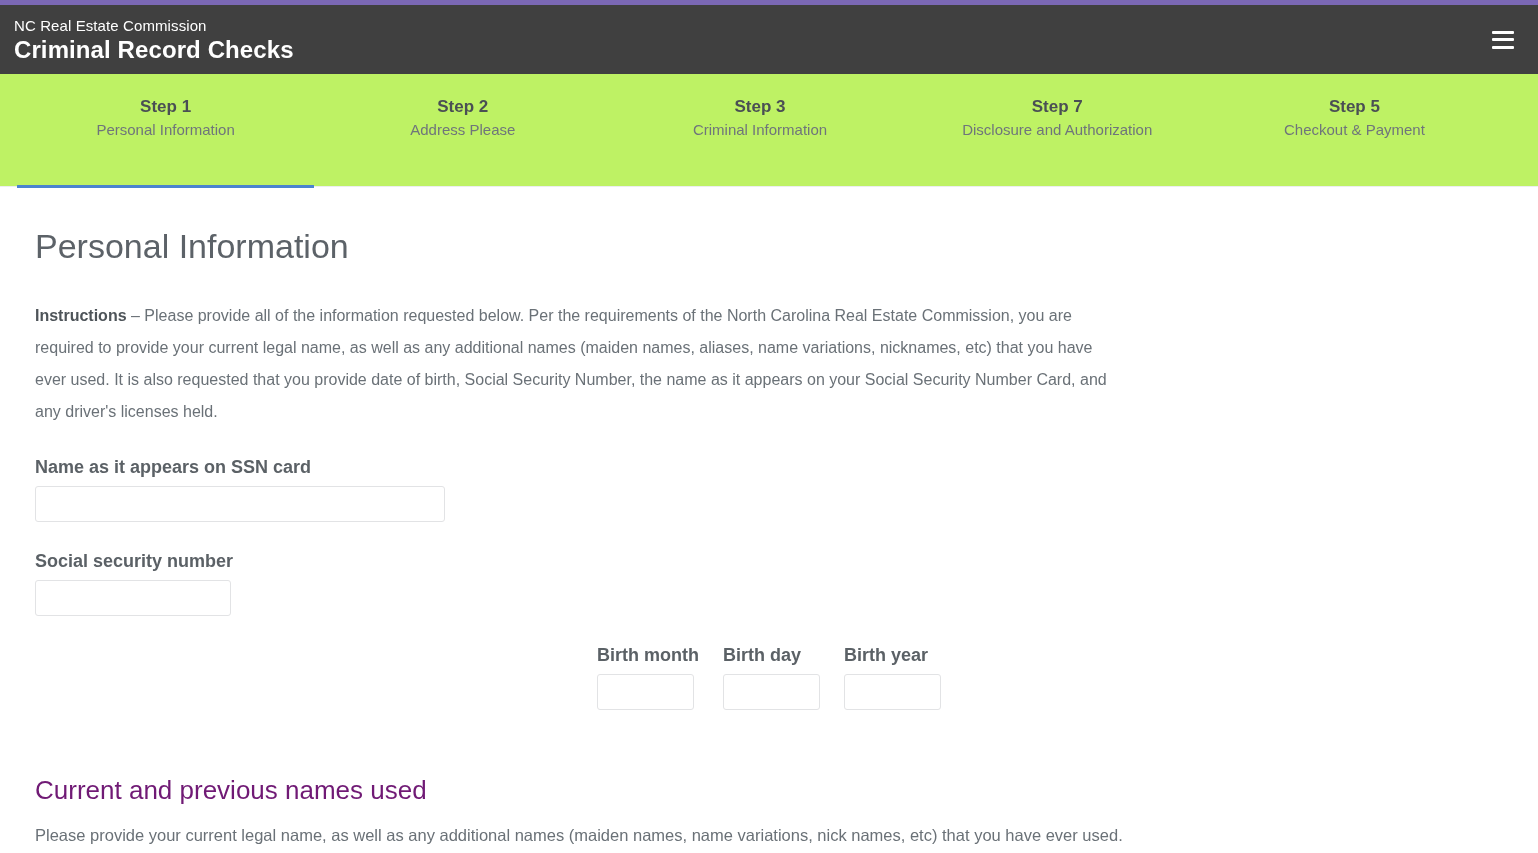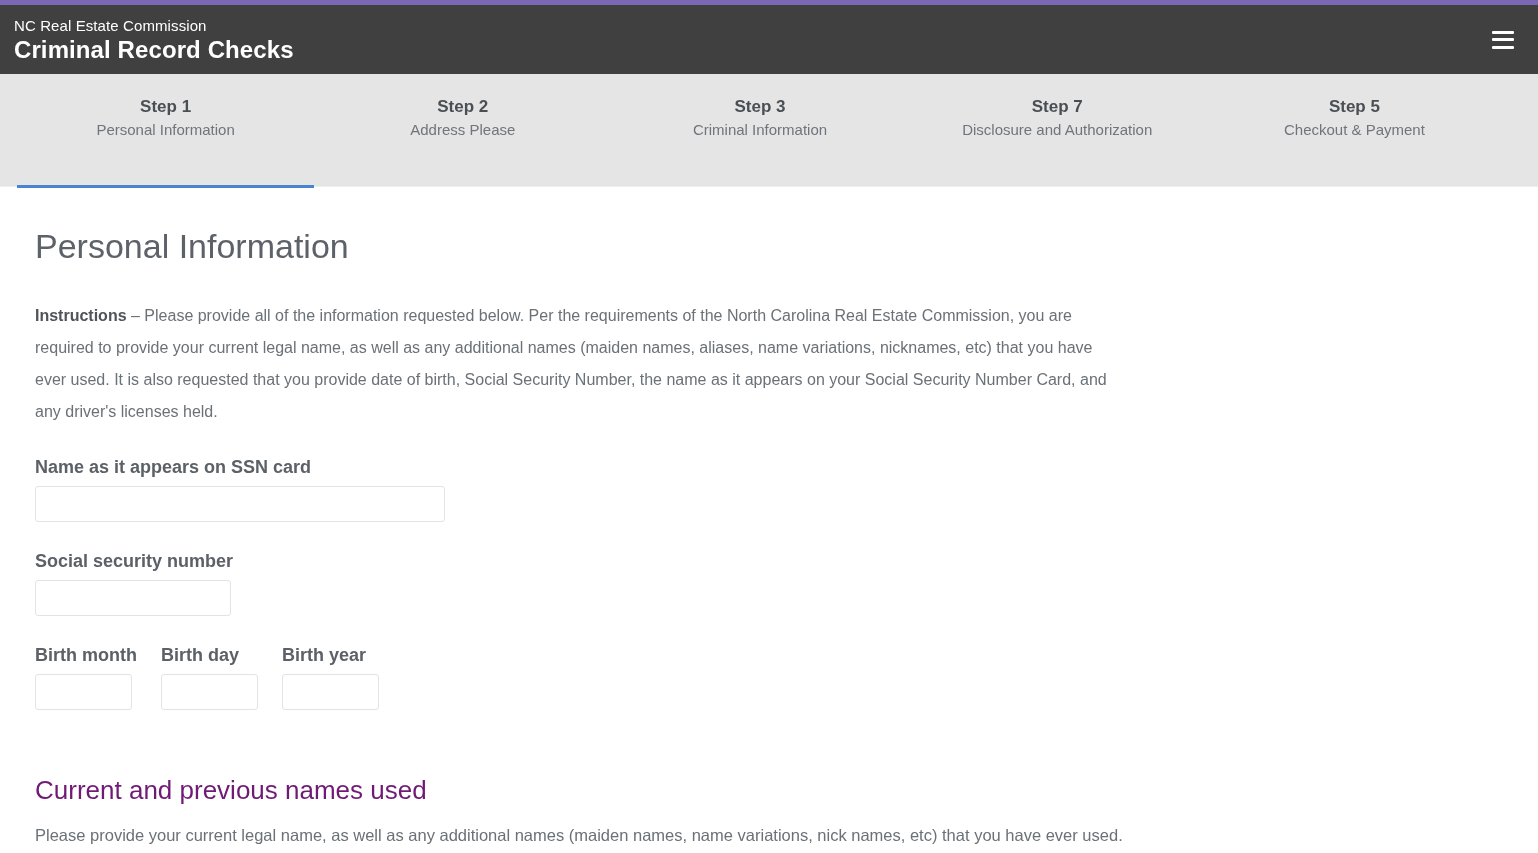--- a/index.html
+++ b/index.html
@@ -58,21 +58,21 @@
     height: 3px;
     width: 100%;
     background: #ffffff;
     border-radius: 1px;
   }
 
   
   .steps {
     display: flex;
     width: 100%;
-    background: #e5e5e5;
+    background: #bef264;
     border-bottom: 1px solid #eceeef;
     padding-left: 17px;
     padding-right: 35px;
     align-items: flex-end;
   }
   .step {
     flex: 1 1 0;
     text-align: center;
     padding: 22px 4px 0 4px;
     height: 114px;
@@ -132,21 +132,21 @@
     font-size: 15px;
     color: #4a4f54;
     padding: 4px 10px;
     outline: none;
     font-family: "Liberation Sans", sans-serif;
   }
   .w-name { width: 410px; }
   .w-ssn  { width: 196px; }
   .w-tiny { width: 97px; }
 
-  .date-row { display: flex; gap: 24px; margin-top: 29px; }
+  .date-row { display: flex; gap: 24px; margin-top: 29px; justify-content: center; }
   .date-col { display: flex; flex-direction: column; }
 
   .section-title {
     font-size: 26px;
     font-weight: 400;
     color: #701a75;
     margin: 63px 0 0 0;
     line-height: 34px;
   }
   .section-para {

